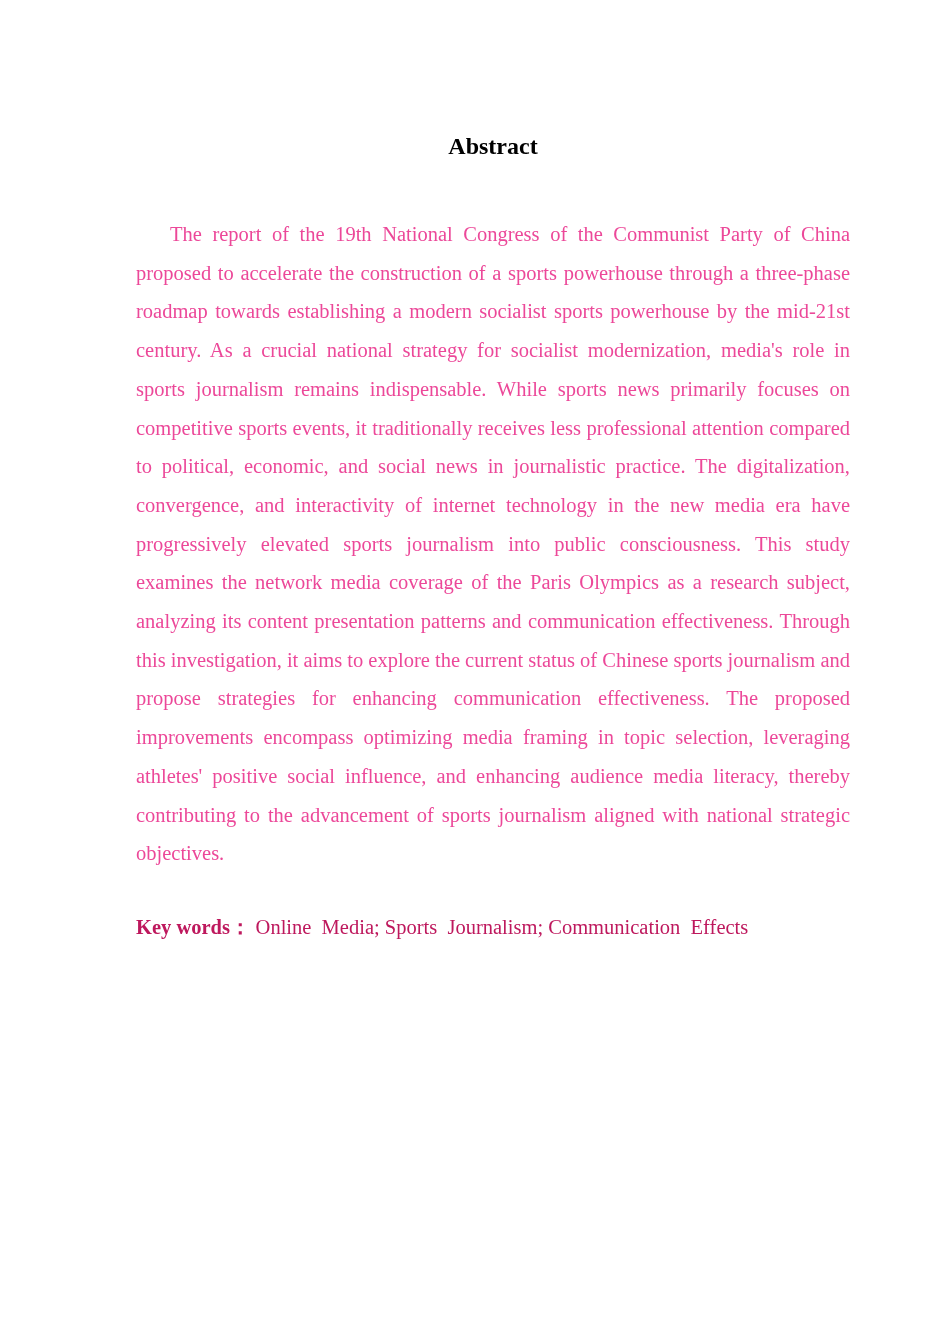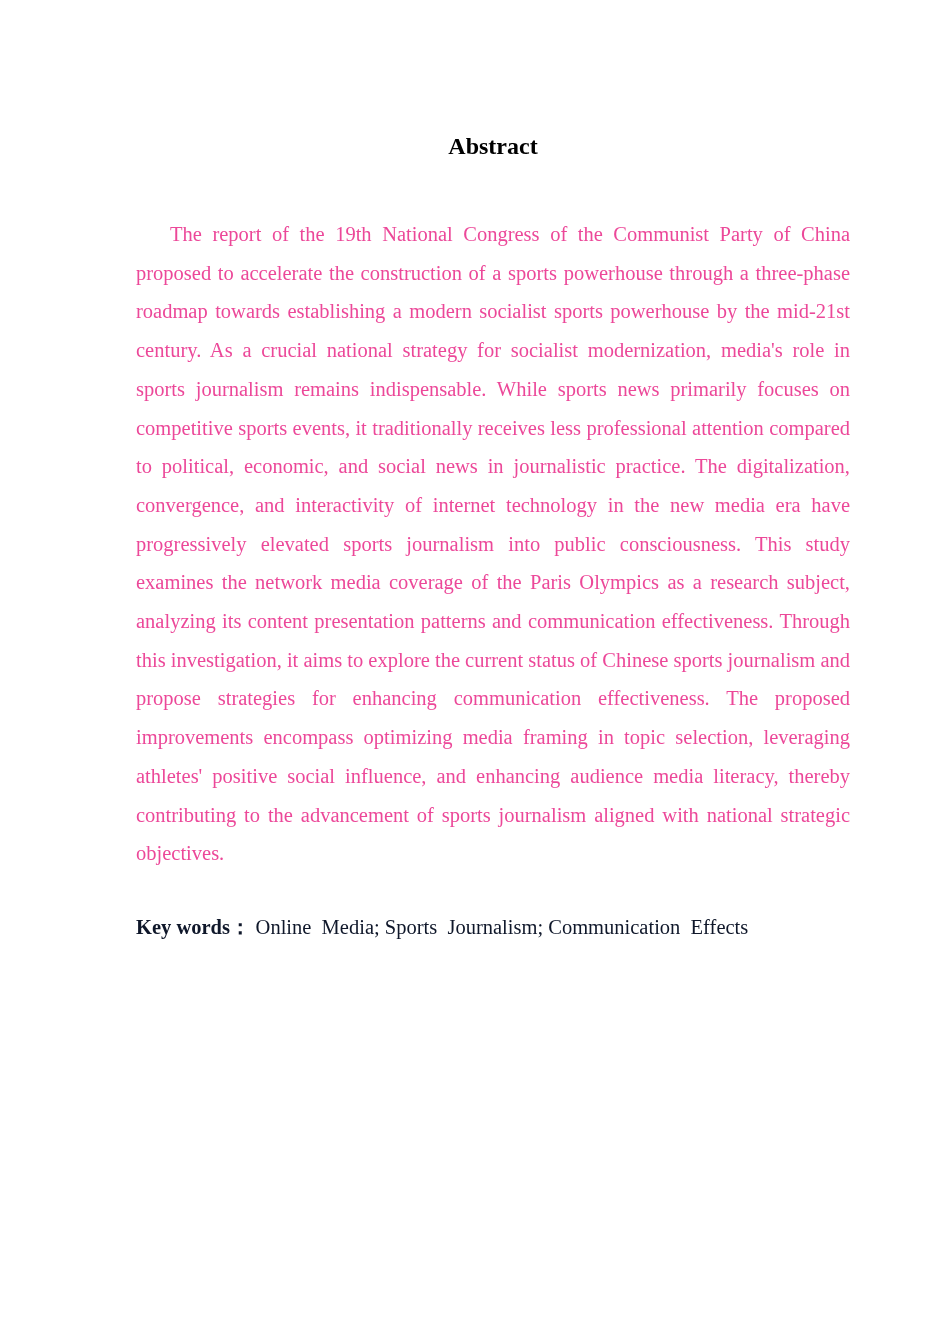--- a/index.html
+++ b/index.html
@@ -10,21 +10,21 @@
     text-align: center;
     font-family: "Liberation Serif", serif; font-weight: bold; font-size: 24px; color: #000;
   }
   .body-text {
     position: absolute; left: 136px; top: 198px; width: 714px;
     font-family: "Liberation Serif", serif; font-size: 20.5px; line-height: 38.7px; color: #ec4899;
     text-align: justify; text-indent: 34px; margin: 0;
   }
   .keywords {
     position: absolute; left: 136px; top: 896px; width: 714px;
-    font-family: "Liberation Serif", serif; font-size: 20.5px; color: #0f172a;
+    font-family: "Liberation Serif", serif; font-size: 20.5px; color: #be185d;
     white-space: pre;
   }
   .keywords .kw-label { font-weight: bold; }
 </style>
 </head>
 <body>
 
 <div class="page">
   <div class="title">Abstract</div>
   <p class="body-text">The report of the 19th National Congress of the Communist Party of China proposed to accelerate the construction of a sports powerhouse through a three-phase roadmap towards establishing a modern socialist sports powerhouse by the mid-21st century. As a crucial national strategy for socialist modernization, media's role in sports journalism remains indispensable. While sports news primarily focuses on competitive sports events, it traditionally receives less professional attention compared to political, economic, and social news in journalistic practice. The digitalization, convergence, and interactivity of internet technology in the new media era have progressively elevated sports journalism into public consciousness. This study examines the network media coverage of the Paris Olympics as a research subject, analyzing its content presentation patterns and communication effectiveness. Through this investigation, it aims to explore the current status of Chinese sports journalism and propose strategies for enhancing communication effectiveness. The proposed improvements encompass optimizing media framing in topic selection, leveraging athletes' positive social influence, and enhancing audience media literacy, thereby contributing to the advancement of sports journalism aligned with national strategic objectives.</p>

